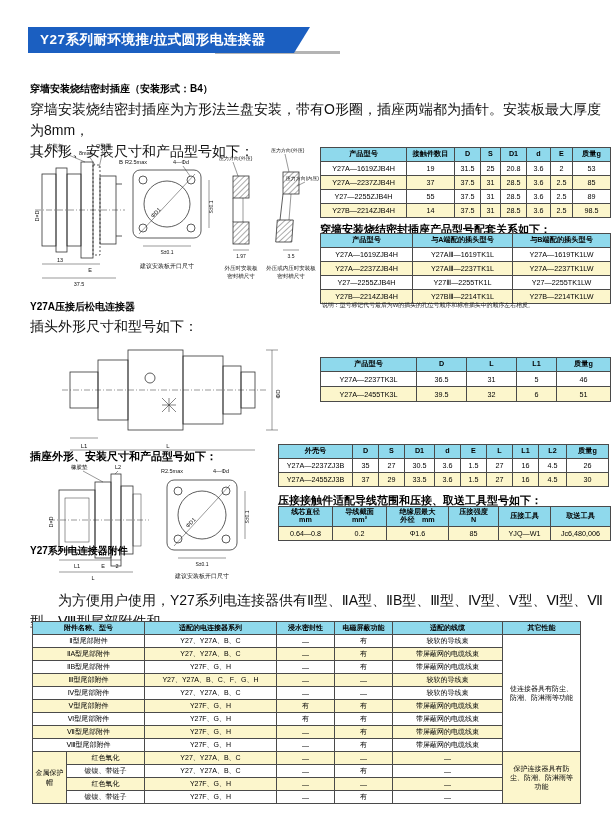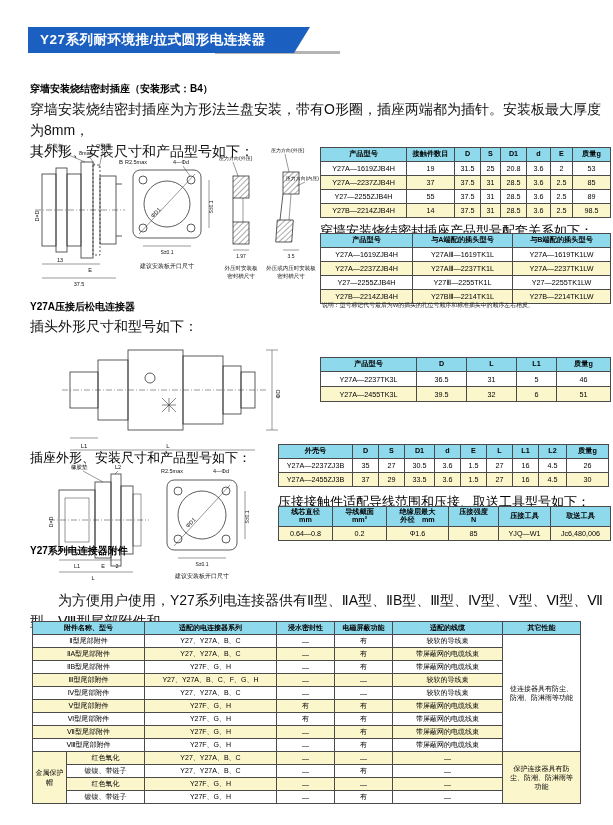--- a/index.html
+++ b/index.html
@@ -16,21 +16,21 @@
     position:absolute; left:28px; top:27px; width:282px; height:26px;
     background:var(--banner,#1b5fc1); color:#fff;
     font-size:13.5px; font-weight:bold; line-height:26px; padding-left:12px;
     clip-path:polygon(0 0,100% 0,calc(100% - 16px) 100%,0 100%);
     letter-spacing:0.5px; z-index:2;
   }
   .banner-shadow { position:absolute; left:215px; top:51px; width:125px; height:3px; background:#b4b4b4; z-index:1; }
 
   h2.sec { font-size:10px; font-weight:bold; }
   .para { font-size:14px; line-height:1.5; color:#111; }
-  .cap { font-size:13px; font-weight:normal; }
+  .cap { font-size:11px; font-weight:bold; }
 
   table { border-collapse:collapse; table-layout:fixed; background:#fff; }
   th,td {
     border:1px solid #4a4a4a; font-size:7.2px; text-align:center;
     padding:1px 2px; height:14px; overflow:hidden; white-space:nowrap;
   }
   th { background:var(--cyan,#8fd9ec); font-weight:bold; white-space:pre-line; vertical-align:middle; line-height:1.15; }
   tr.alt td { background:var(--yellow,#fcf6cc); }
   #accessories-table th, #accessories-table td { font-size:7px; height:13px; }
   #accessories-table td.other { white-space:normal; line-height:1.3; background:#fff; padding:1px 4px; }

